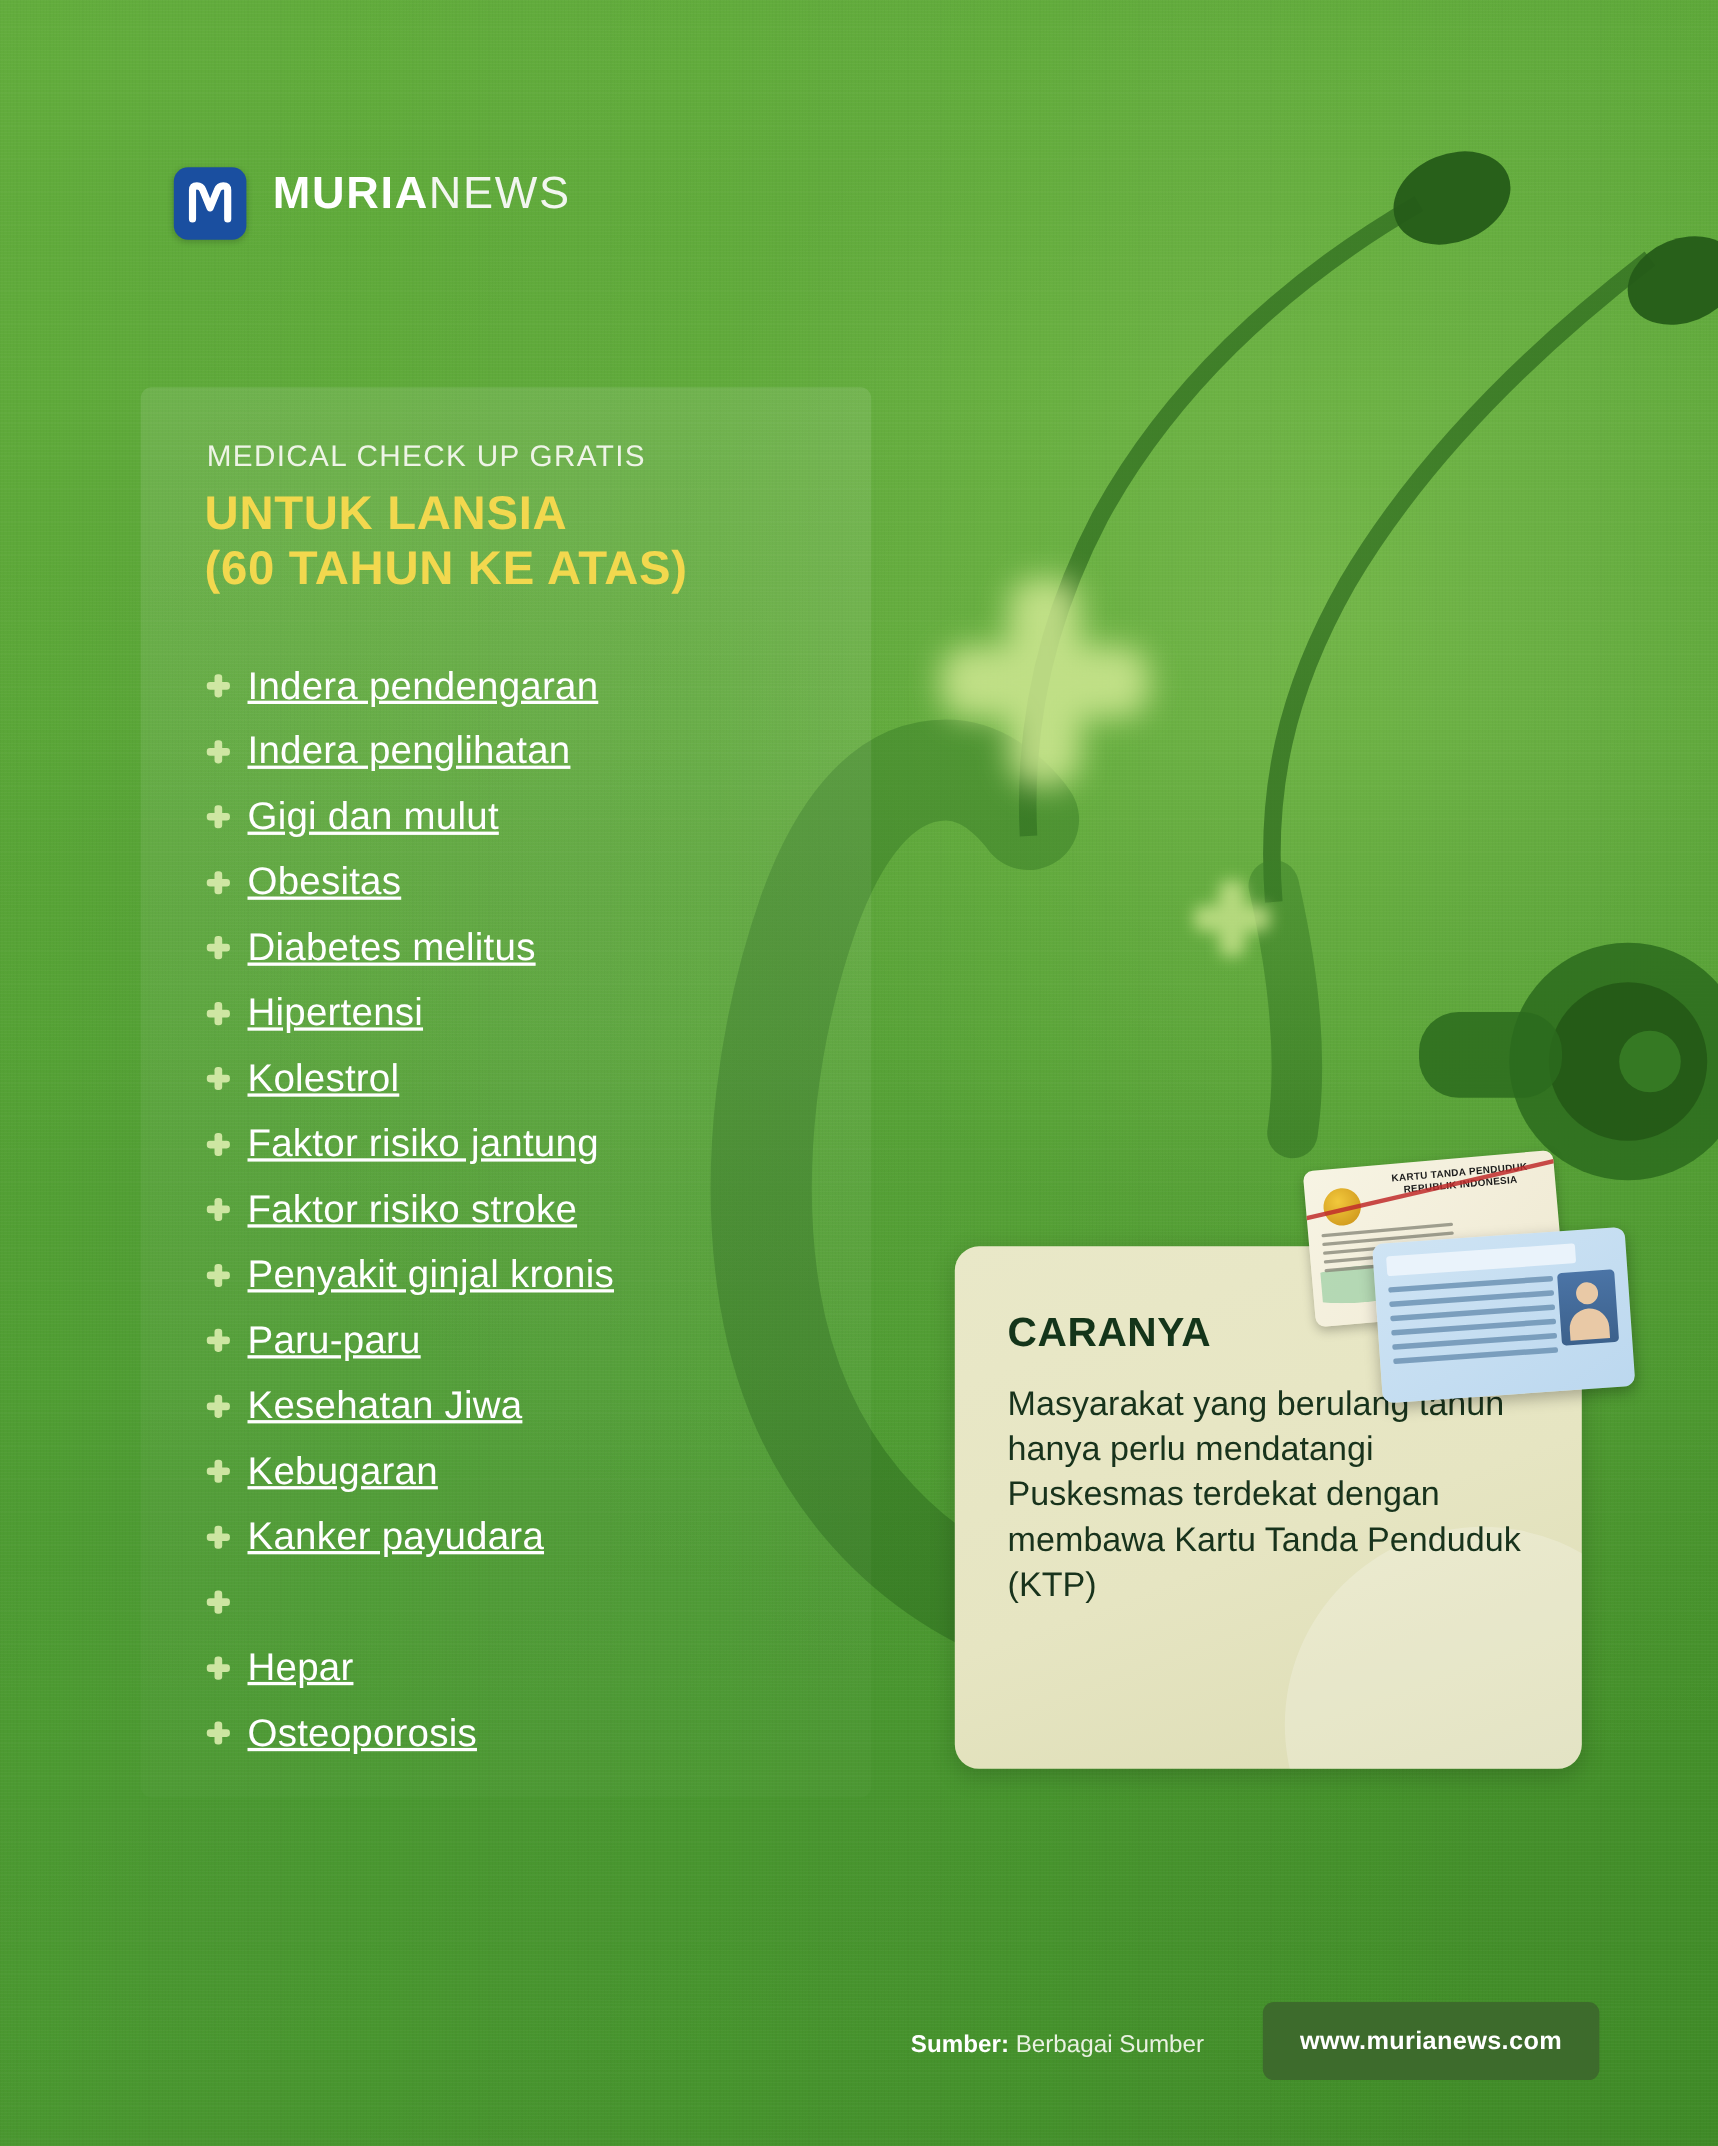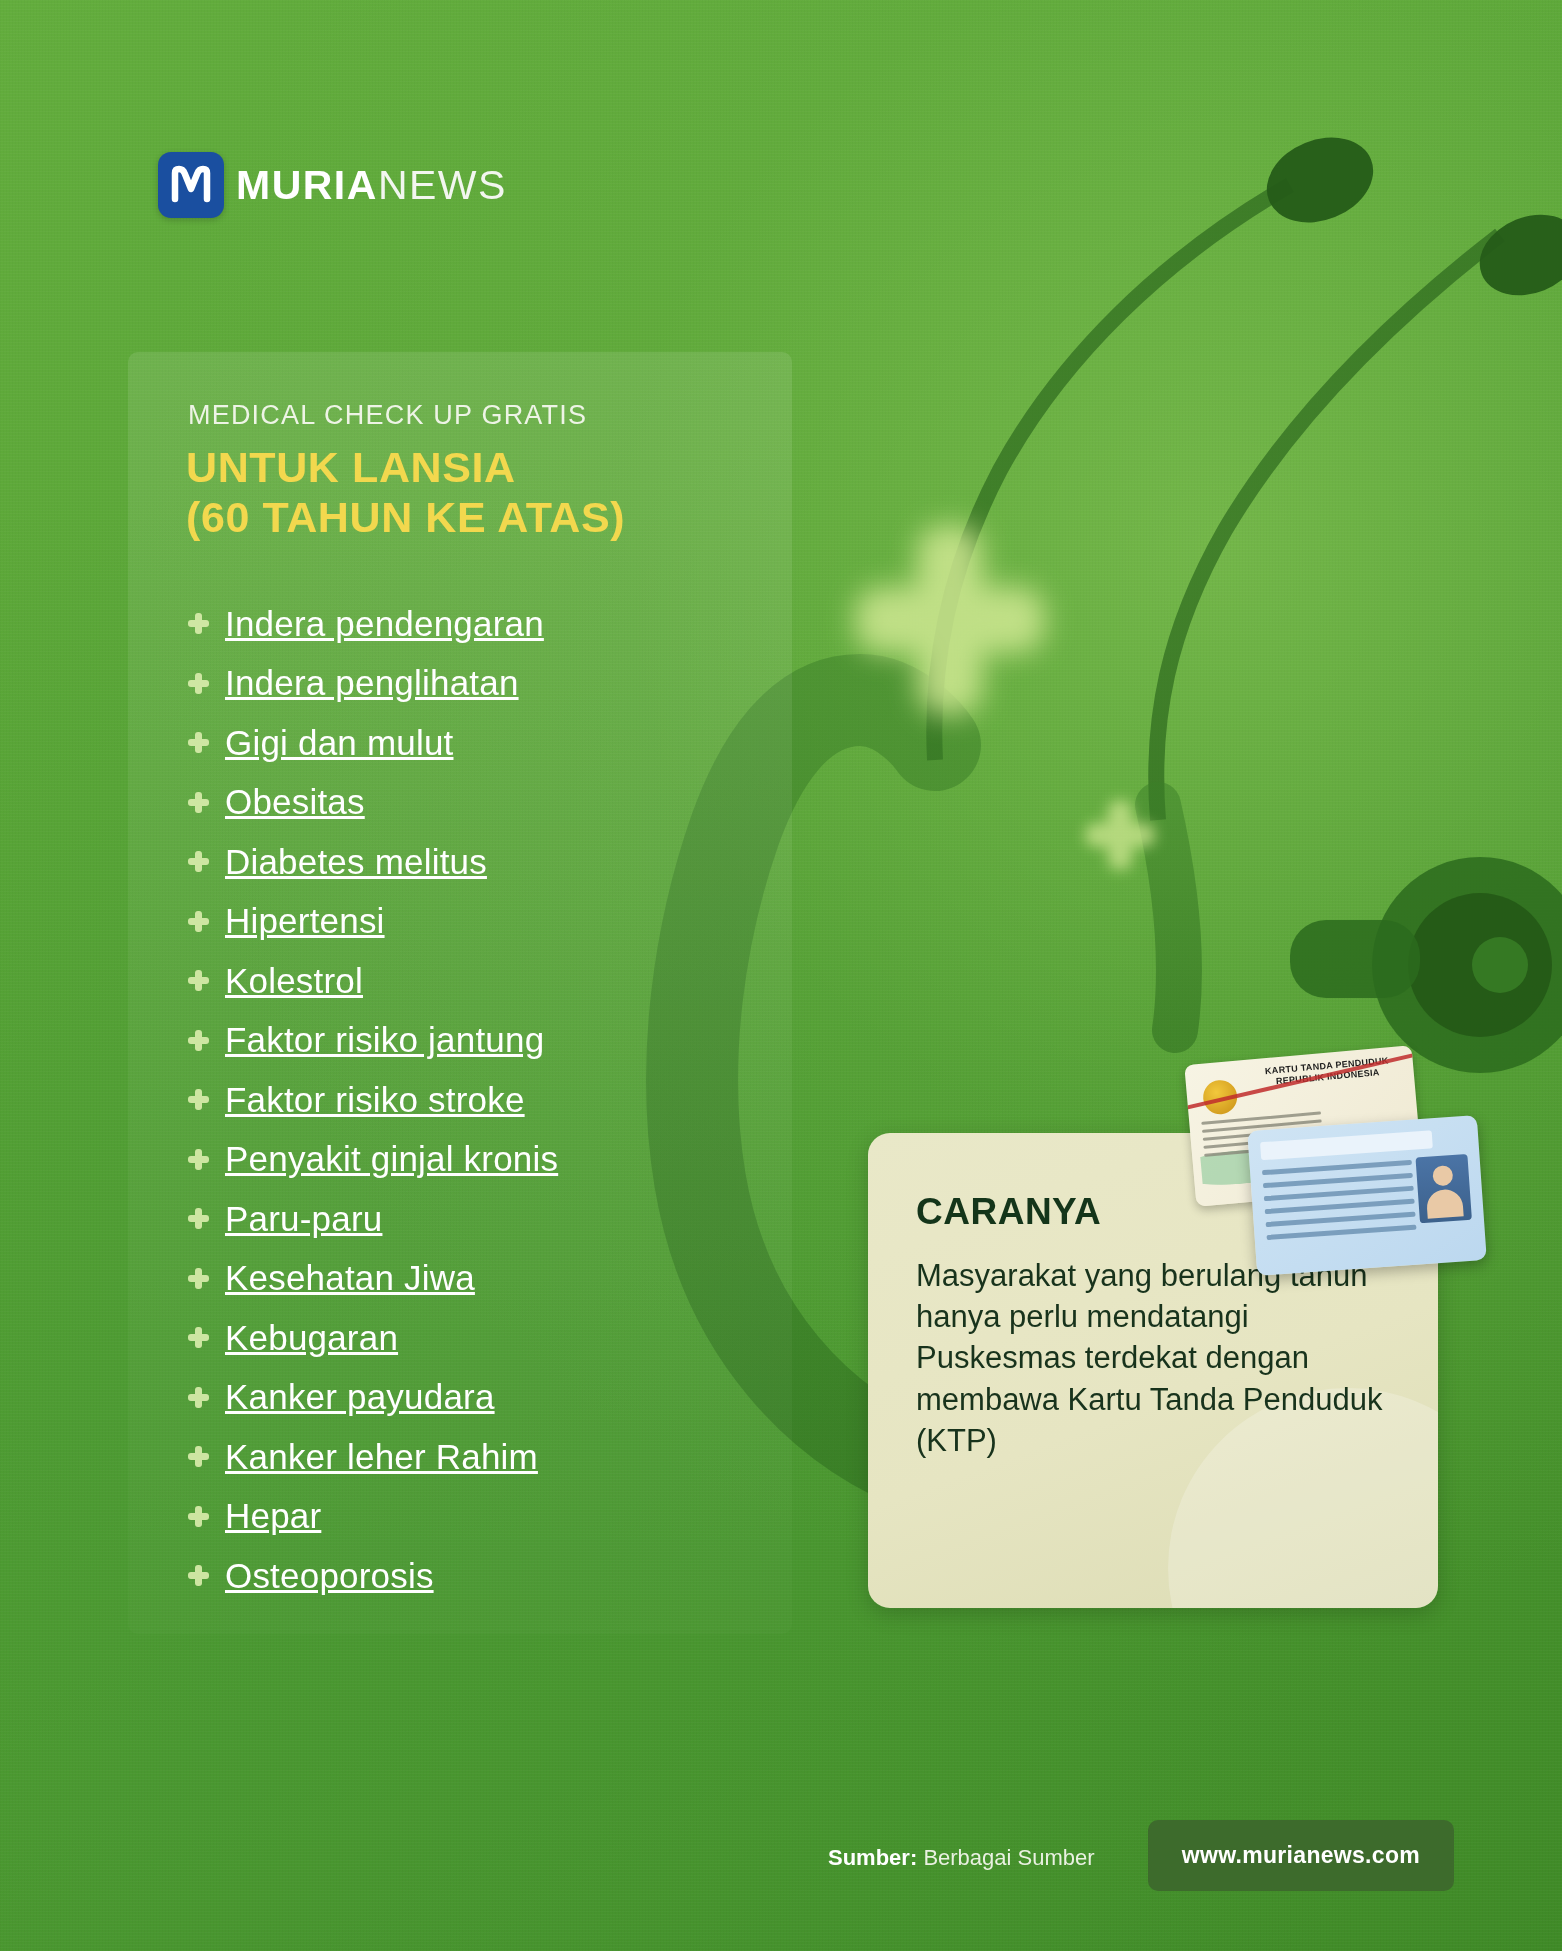--- a/index.html
+++ b/index.html
@@ -54,21 +54,21 @@
     filter: blur(7px);
     opacity: 0.75;
   }
   .glow-cross.small .bar.h { left: 0; top: 23px; width: 70px; height: 24px; border-radius: 10px; }
   .glow-cross.small .bar.v { top: 0; left: 23px; width: 24px; height: 70px; border-radius: 10px; }
 
   
   .logo-row {
     position: absolute;
     left: 110px; top: 152px;
-    display: flex; align-items: center; gap: 12px; padding-left: 48px;
+    display: flex; align-items: flex-start; gap: 24px; padding-left: 48px;
   }
   .logo-mark {
     width: 66px; height: 66px;
     border-radius: 13px;
     background: #1a4fa0;
     display: flex; align-items: center; justify-content: center;
     box-shadow: 0 2px 6px rgba(0,0,0,0.2);
   }
   .logo-mark svg { display: block; }
   .logo-text {
@@ -390,21 +390,20 @@
       <li>
         <span class="plus"></span>
         <span class="txt">Kebugaran</span>
       </li>
       <li>
         <span class="plus"></span>
         <span class="txt">Kanker payudara</span>
       </li>
       <li>
         <span class="plus"></span>
-        <span class="txt">Kanker leher Rahim</span>
       </li>
       <li>
         <span class="plus"></span>
         <span class="txt">Hepar</span>
       </li>
       <li>
         <span class="plus"></span>
         <span class="txt">Osteoporosis</span>
       </li>
     </ul>

